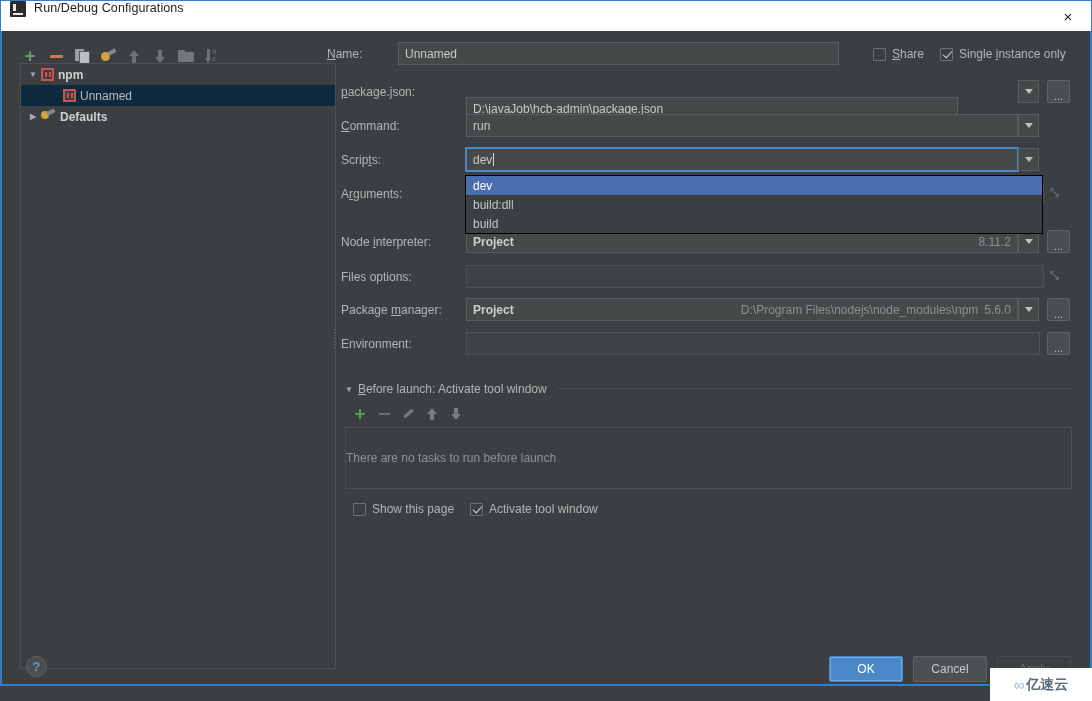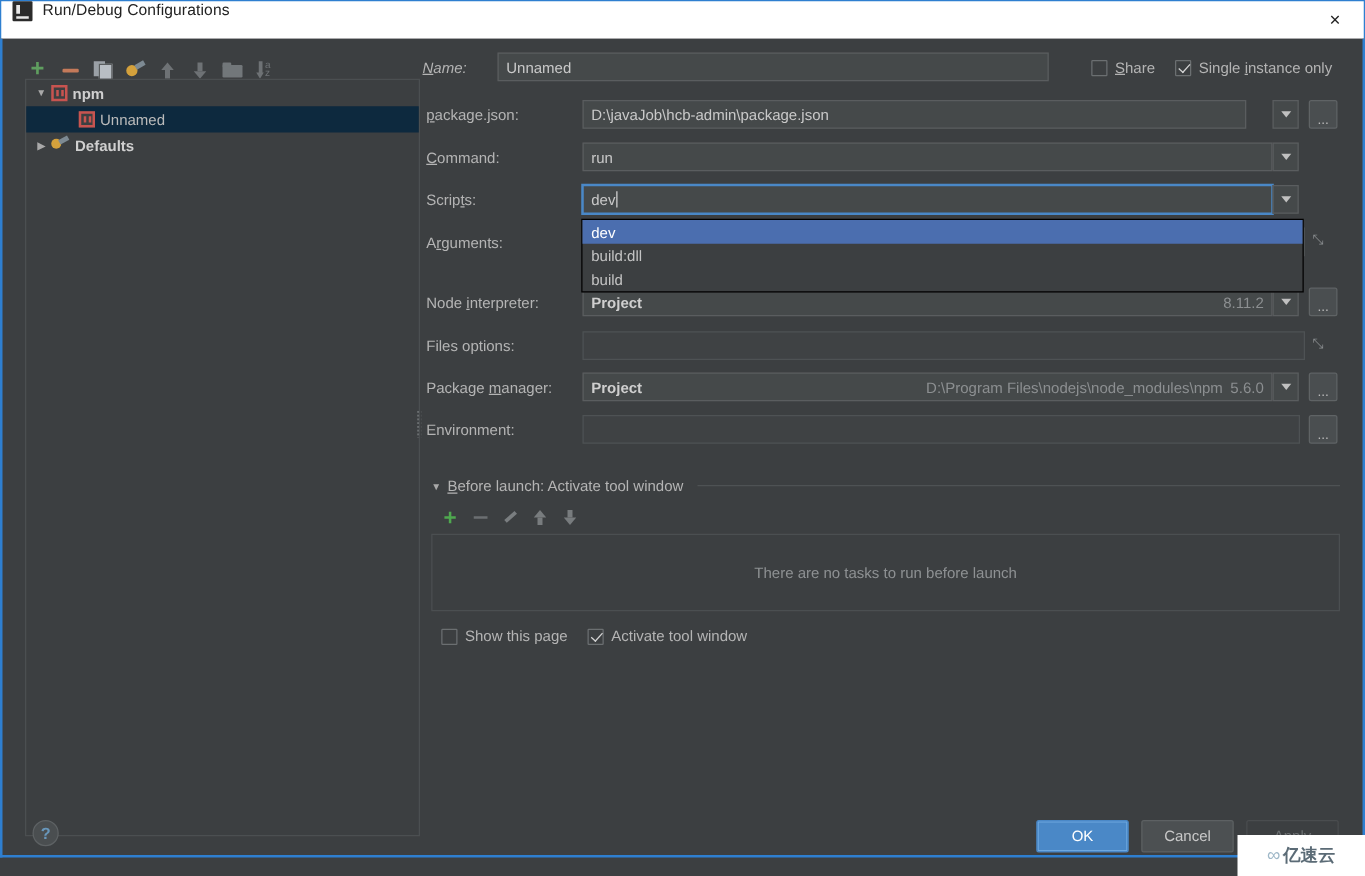--- a/index.html
+++ b/index.html
@@ -228,21 +228,21 @@
   .bl-pencil { position:relative;width:13px;height:13px; }
   .bl-pencil:before{content:"";position:absolute;left:1px;top:4px;width:11px;height:3px;background:#7a7e80;transform:rotate(-42deg);}
   .bl-up{position:relative;width:10px;height:12px;}
   .bl-up:before{content:"";position:absolute;left:0;top:0;border-left:5px solid transparent;border-right:5px solid transparent;border-bottom:6px solid #787c7e;}
   .bl-up:after{content:"";position:absolute;left:3px;top:6px;width:4px;height:6px;background:#787c7e;}
   .bl-down{position:relative;width:10px;height:12px;}
   .bl-down:before{content:"";position:absolute;left:0;bottom:0;border-left:5px solid transparent;border-right:5px solid transparent;border-top:6px solid #787c7e;}
   .bl-down:after{content:"";position:absolute;left:3px;top:0;width:4px;height:6px;background:#787c7e;}
   .tasks-box {
     position: absolute; border: 1px solid #4b4f51; background: #3c3f41;
-    display: flex; align-items: center; justify-content: center;
+    display: flex; align-items: center; justify-content: flex-start;
     font-size: 12px; color: #8e9193;
   }
 
   
   .help-btn {
     position: absolute; width: 21px; height: 21px; border-radius: 50%;
     background: #4a4e50; border: 1px solid #5e6264;
     display: flex; align-items: center; justify-content: center;
     color: #6897bb; font-size: 13px; font-weight: bold; cursor: pointer;
   }
@@ -326,36 +326,36 @@
       </div>
       <div class="tree-row bold">
         <span class="twisty">▶</span>
         <span class="def-badge"></span>
         <span>Defaults</span>
       </div>
     </div>
 
     <div class="form">
 
-      <span class="lbl" style="left:336px; top:16px;font-style:italic;"><u>N</u>ame:</span>
+      <span class="lbl" style="left:325px; top:16px;"><u>N</u>ame:</span>
       <div class="field" style="left:396px; top:11px; width:441px;">
         <span>Unnamed</span>
       </div>
 
       <div class="cb-wrap" style="left:871px; top:16px;">
         <span class="cb"></span>
         <span><u>S</u>hare</span>
       </div>
       <div class="cb-wrap" style="left:938px; top:16px;">
         <span class="cb checked"></span>
         <span>Single <u>i</u>nstance only</span>
       </div>
 
       <span class="lbl" style="left:339px; top:54px;"><u>p</u>ackage.json:</span>
-      <div class="field" style="left:464px; top:49px; width:531px;">
+      <div class="field" style="left:464px; top:66px; width:492px;">
         <span>D:\javaJob\hcb-admin\package.json</span>
       </div>
       <div class="combo-arrow" style="left:1016px; top:49px;"></div>
       <div class="dots-btn" style="left:1045px; top:49px;">
           <span>...</span>
         </div>
 
       <span class="lbl" style="left:339px; top:88px;"><u>C</u>ommand:</span>
       <div class="field" style="left:464px; top:83px; width:552px;">
         <span>run</span>

